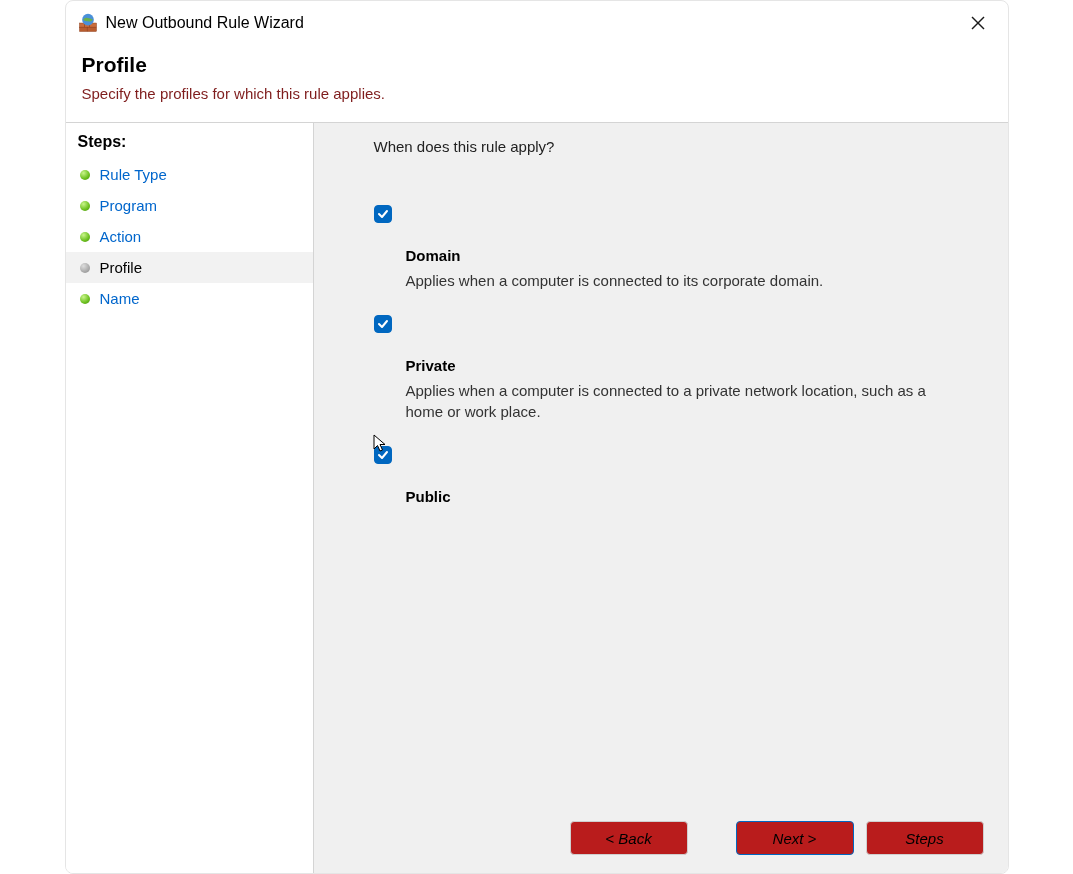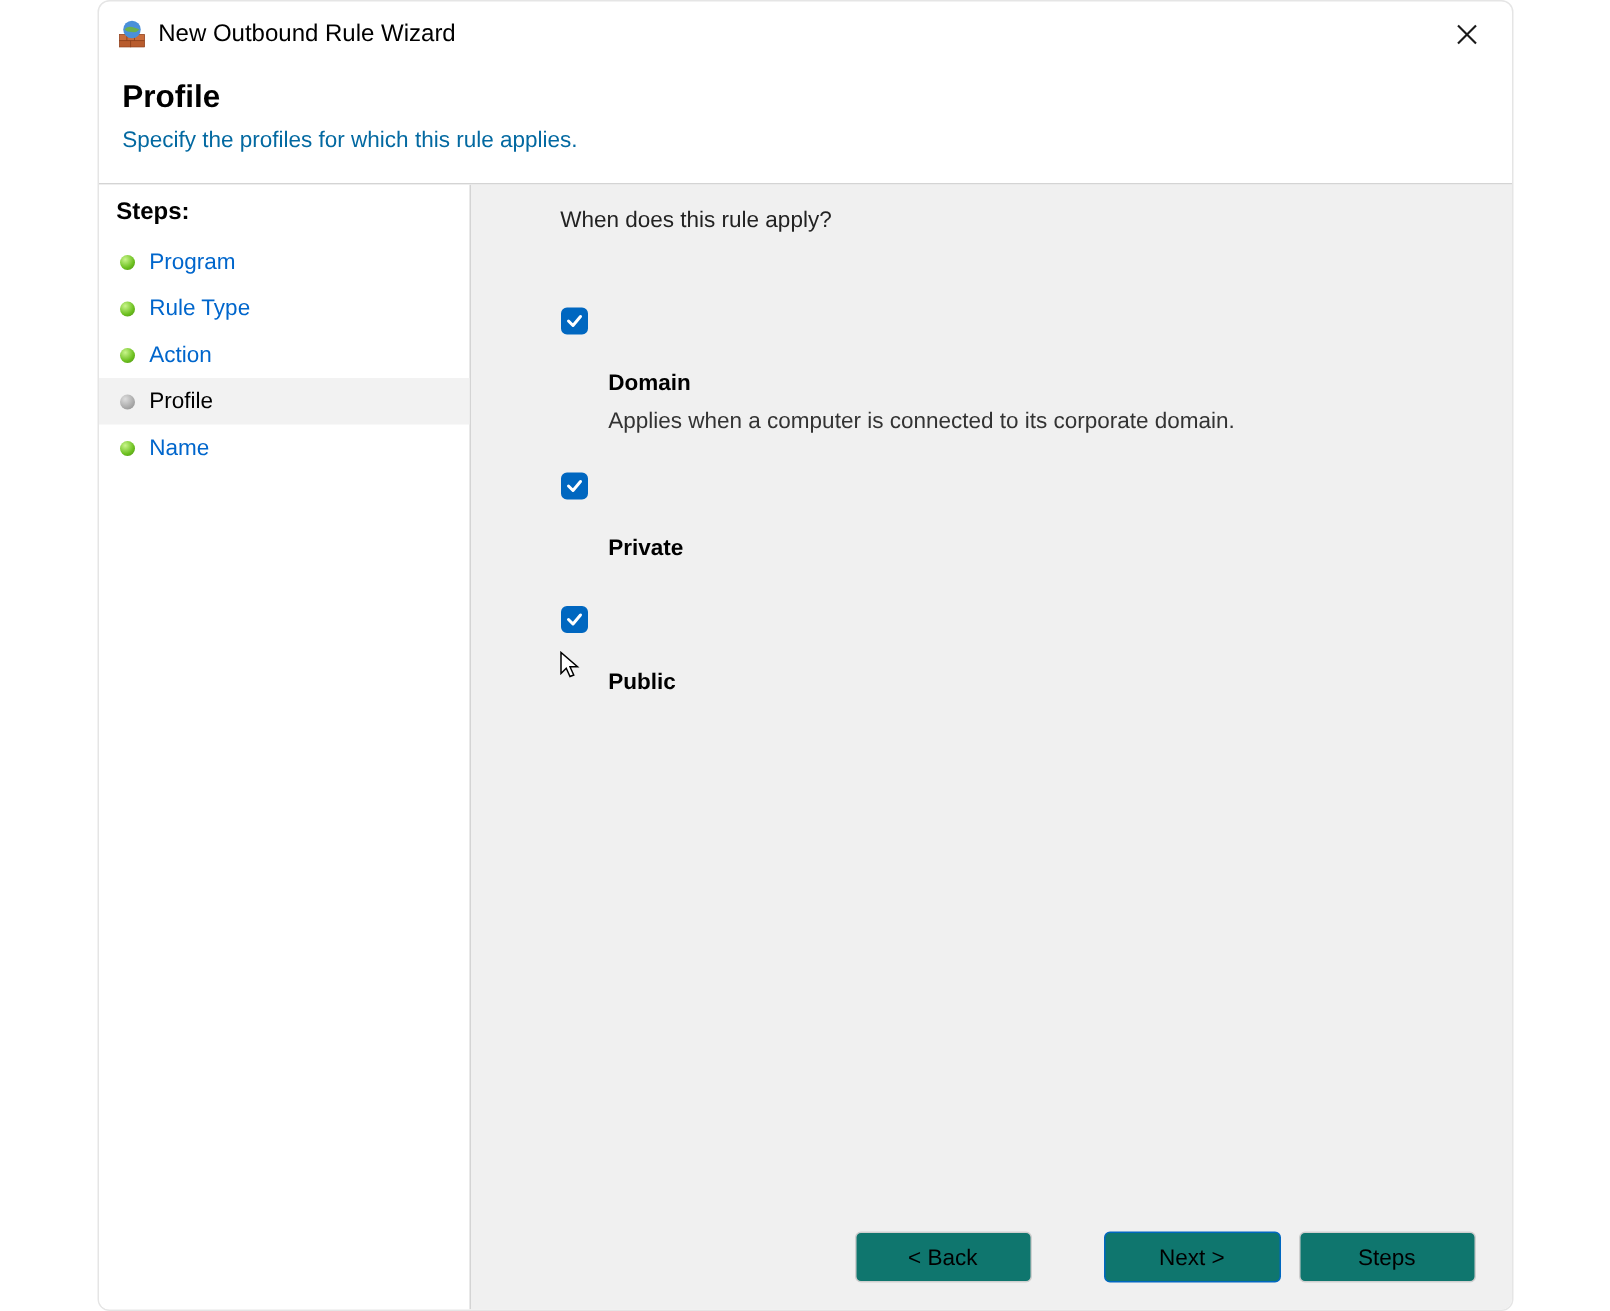--- a/index.html
+++ b/index.html
@@ -56,21 +56,21 @@
       padding: 12px 16px 20px 16px;
     }
     .header h1 {
       margin: 0 0 8px 0;
       font-size: 21px;
       font-weight: 700;
       color: #000;
     }
     .header .subtitle {
       font-size: 15px;
-      color: #0369a1;
+      color: #7f1d1d;
     }
 
     
     .body {
       display: flex;
       flex: 1;
       border-top: 1px solid #d4d4d4;
       overflow: hidden;
     }
     .sidebar {
@@ -172,29 +172,30 @@
       position: absolute;
       right: 24px;
       bottom: 18px;
       display: flex;
       gap: 12px;
     }
     .btn {
       min-width: 118px;
       height: 34px;
       border: 1px solid #cfcfcf;
-      background: #0f766e;
+      background: #b91c1c;
       border-radius: 4px;
       font-size: 15px;
       color: #000;
       cursor: pointer;
       display: flex;
       align-items: center;
       justify-content: center;
       padding: 0 12px;
+      font-style: italic;
     }
     .btn.default {
       border-color: #0067c0;
       margin-left: 36px;
     }
   </style>
 </head>
 <body>
 
 <div class="wizard">
@@ -227,25 +228,25 @@
     <div class="subtitle">Specify the profiles for which this rule applies.</div>
   </div>
 
   <div class="body">
 
     <div class="sidebar">
       <div class="steps-heading">Steps:</div>
 
       <div class="step-item">
         <span class="bullet"></span>
+        <span class="label">Rule Type</span>
+      </div>
+      <div class="step-item">
+        <span class="bullet"></span>
         <span class="label">Program</span>
-      </div>
-      <div class="step-item">
-        <span class="bullet"></span>
-        <span class="label">Rule Type</span>
       </div>
       <div class="step-item">
         <span class="bullet"></span>
         <span class="label">Action</span>
       </div>
       <div class="step-item active">
         <span class="bullet"></span>
         <span class="label">Profile</span>
       </div>
       <div class="step-item">
@@ -272,20 +273,21 @@
         </div>
 
         <div class="option">
           <div class="cb">
             <svg viewBox="0 0 12 12">
               <path d="M2 6 L5 9 L10 3" stroke="#fff" stroke-width="2" fill="none" stroke-linecap="round" stroke-linejoin="round"></path>
             </svg>
           </div>
           <div class="opt-text">
             <div class="opt-label">Private</div>
+            <div class="opt-desc">Applies when a computer is connected to a private network location, such as a home or work place.</div>
           </div>
         </div>
 
         <div class="option">
           <div class="cb">
             <svg viewBox="0 0 12 12">
               <path d="M2 6 L5 9 L10 3" stroke="#fff" stroke-width="2" fill="none" stroke-linecap="round" stroke-linejoin="round"></path>
             </svg>
           </div>
           <div class="opt-text">

